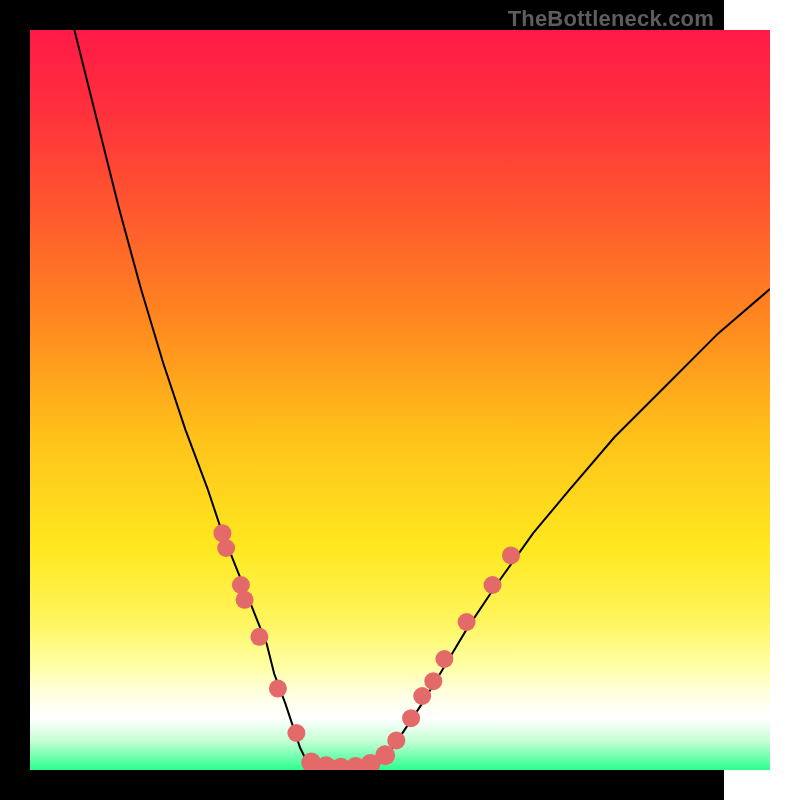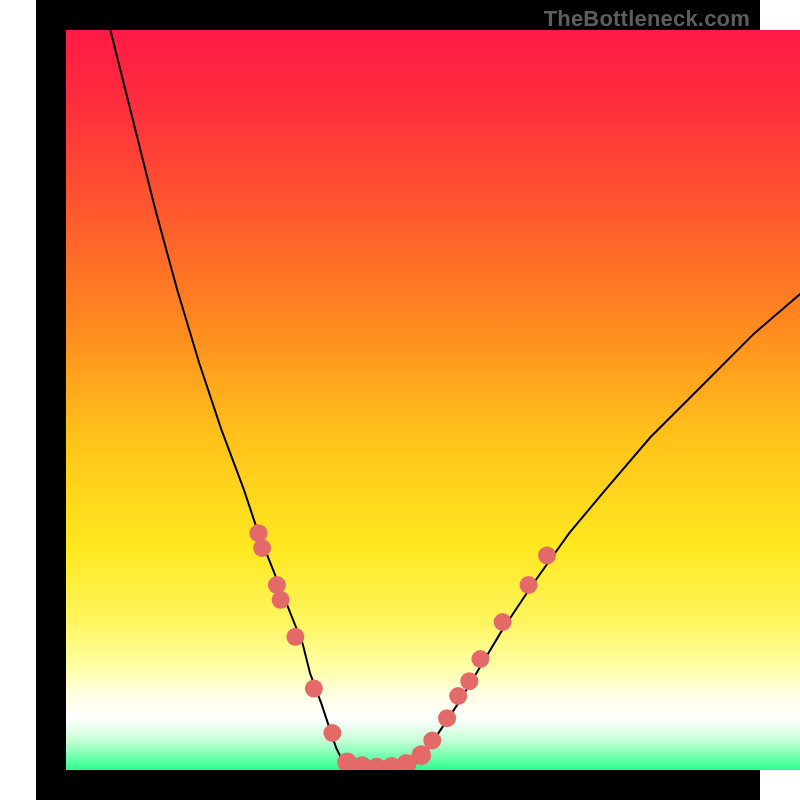--- a/index.html
+++ b/index.html
@@ -7,21 +7,20 @@
     padding: 0;
     width: 800px;
     height: 800px;
     overflow: hidden;
   }
   .frame {
     width: 724px;
     height: 800px;
     background: #000;
     position: relative;
-    margin-left: 36px;
   }
   .plot-area {
     position: absolute;
     left: 30px;
     top: 30px;
     width: 740px;
     height: 740px;
   }
   .gradient-bg {
     position: absolute;

